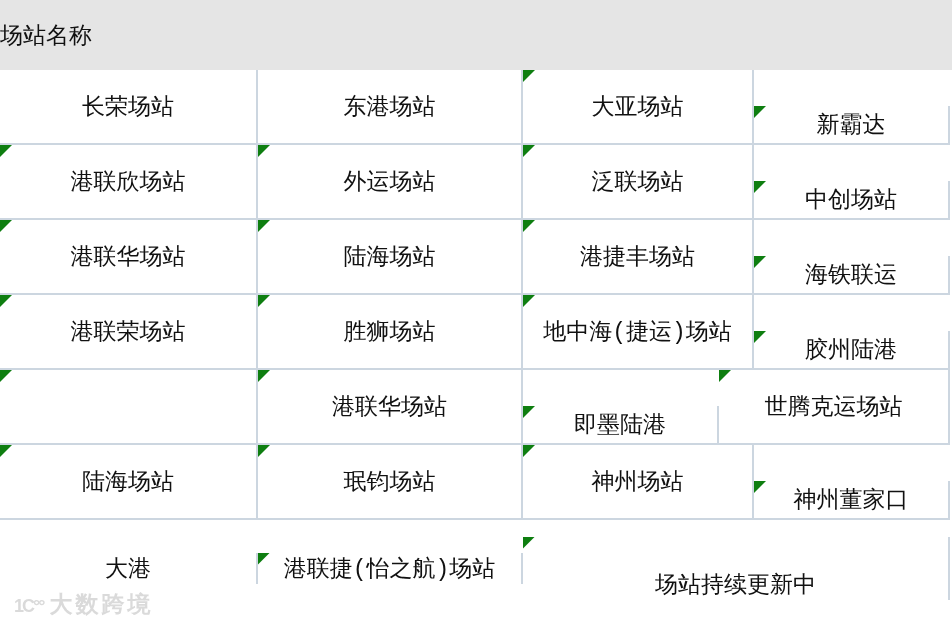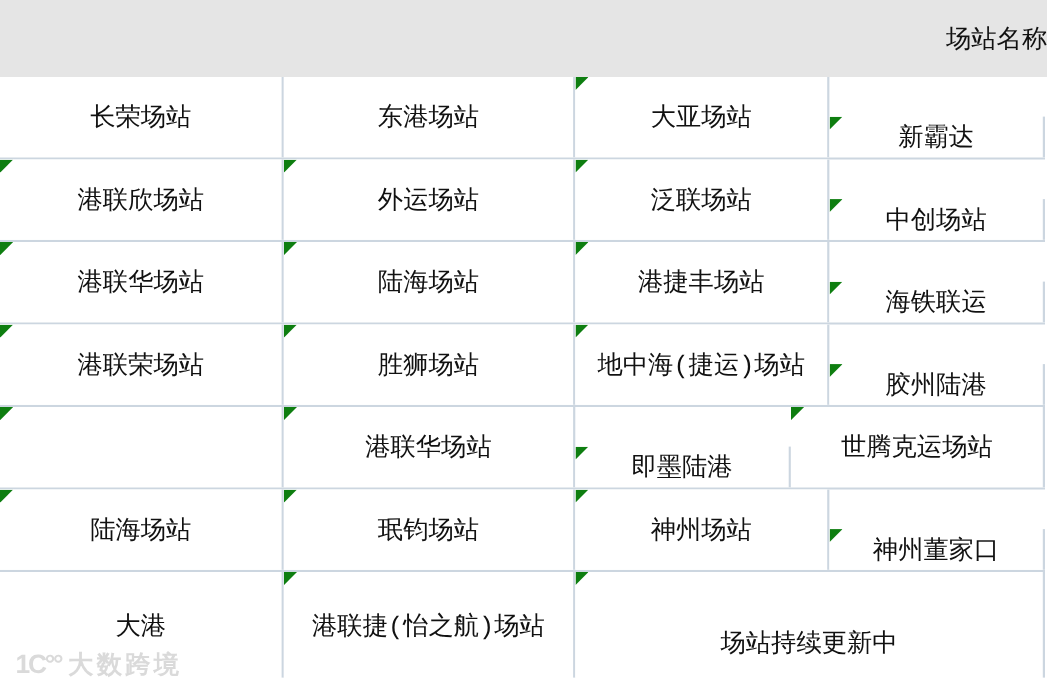--- a/index.html
+++ b/index.html
@@ -21,31 +21,31 @@
     background: #ffffff;
     overflow: hidden;
     color: var(--text);
   }
   .sheet-header {
     width: 952px;
     height: 70px;
     background: var(--header-bg);
     display: flex;
     align-items: center;
-    justify-content: flex-end;
+    justify-content: flex-start;
     font-size: 23px;
     color: var(--text);
   }
   .row {
     display: flex;
     width: 950px;
     height: 75px;
   }
   .row.bordered { border-bottom: 2px solid var(--border); }
-  .row.last { height: 96px; border-bottom: none; }
+  .row.last { height: 96px; border-bottom: none; align-items: center; }
   .cell {
     position: relative;
     display: flex;
     align-items: center;
     justify-content: center;
     font-size: 23px;
     background: #ffffff;
     border-right: 2px solid var(--border);
     overflow: hidden;
     font-family: Liberation Mono, monospace;
@@ -73,21 +73,21 @@
     display: flex;
     align-items: baseline;
     gap: 6px;
     color: var(--watermark);
     text-shadow: -1px -1px 0 #ffffff, 1px -1px 0 #ffffff,
                  -1px 1px 0 #ffffff, 1px 1px 0 #ffffff;
     user-select: none;
     pointer-events: none;
   }
   .watermark .logo {
-    font-size: 24px;
+    font-size: 18px;
     font-weight: bold;
     letter-spacing: -2px;
   }
   .watermark .wtext {
     font-size: 23px;
     font-weight: bold;
     letter-spacing: 3px;
   }
 </style>
 </head>

